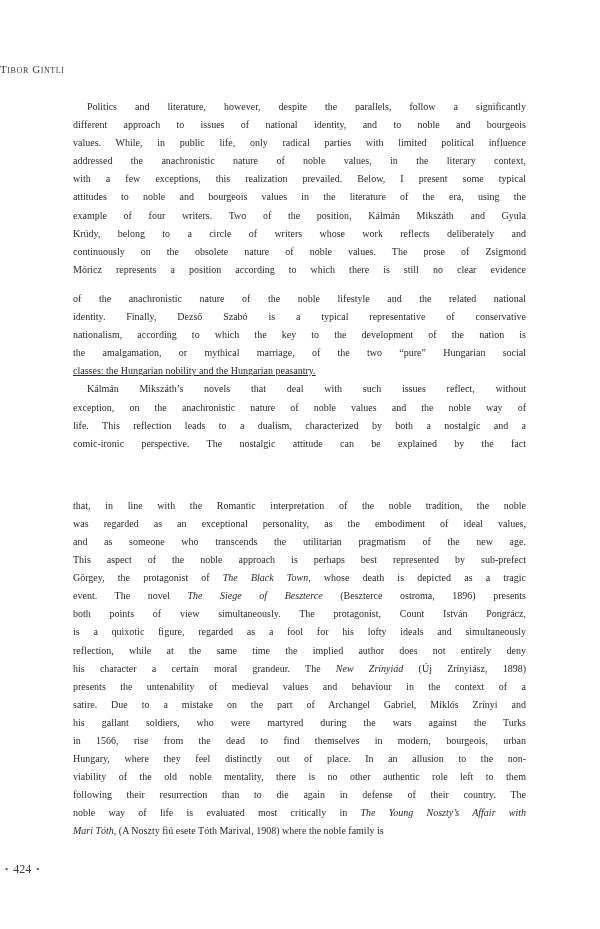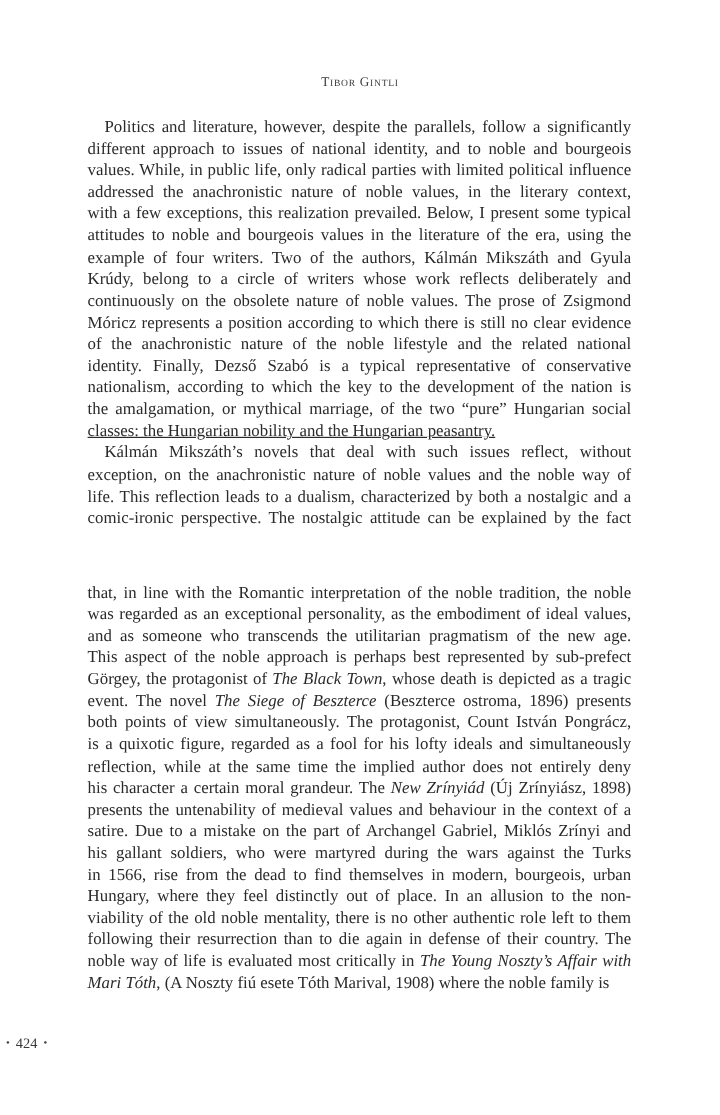--- a/index.html
+++ b/index.html
@@ -13,32 +13,32 @@
       position: relative;
       overflow: hidden;
       font-family: "Liberation Serif", "DejaVu Serif", serif;
       color: #2a2a2a;
     }
     .running-head {
       position: absolute;
       top: 63px;
       left: 0;
       width: 600px;
-      text-align: center;
+      text-align: left;
       font-size: 11px;
       letter-spacing: 0.6px;
       font-variant: small-caps;
       color: #3a3a3a;
     }
     .text-block {
       position: absolute;
       top: 98px;
       left: 73px;
       width: 453px;
-      font-size: 14px;
+      font-size: 10px;
       line-height: 18.1px;
       text-align: justify;
       hyphens: none;
     }
     .line {
       display: block;
       text-align: justify;
       text-align-last: justify;
       white-space: nowrap;
       height: 18.1px;
@@ -66,25 +66,25 @@
 <div class="running-head">Tibor Gintli</div>
 
 <div class="text-block" id="text-block">
     <div>
       <span class="line indent" style="white-space: normal;"><span><span>Politics and literature, however, despite the parallels, follow a significantly</span></span></span>
       <span class="line" style="white-space: normal;"><span><span>different approach to issues of national identity, and to noble and bourgeois</span></span></span>
       <span class="line" style="white-space: normal;"><span><span>values. While, in public life, only radical parties with limited political influence</span></span></span>
       <span class="line" style="white-space: normal;"><span><span>addressed the anachronistic nature of noble values, in the literary context,</span></span></span>
       <span class="line" style="white-space: normal;"><span><span>with a few exceptions, this realization prevailed. Below, I present some typical</span></span></span>
       <span class="line" style="white-space: normal;"><span><span>attitudes to noble and bourgeois values in the literature of the era, using the</span></span></span>
-      <span class="line" style="white-space: normal;"><span><span>example of four writers. Two of the authors, Kálmán Mikszáth and Gyula</span></span></span>
+      <span class="line" style="white-space: normal;"><span><span>example of four writers. Two of the position, Kálmán Mikszáth and Gyula</span></span></span>
       <span class="line" style="white-space: normal;"><span><span>Krúdy, belong to a circle of writers whose work reflects deliberately and</span></span></span>
       <span class="line" style="white-space: normal;"><span><span>continuously on the obsolete nature of noble values. The prose of Zsigmond</span></span></span>
       <span class="line" style="white-space: normal;"><span><span>Móricz represents a position according to which there is still no clear evidence</span></span></span>
-      <span class="line" style="white-space: normal;"><span><span>of the anachronistic nature of the noble lifestyle and the related national</span></span></span>
+      <span class="line" style="white-space: normal; margin-top: 11px;"><span><span>of the anachronistic nature of the noble lifestyle and the related national</span></span></span>
       <span class="line" style="white-space: normal;"><span><span>identity. Finally, Dezső Szabó is a typical representative of conservative</span></span></span>
       <span class="line" style="white-space: normal;"><span><span>nationalism, according to which the key to the development of the nation is</span></span></span>
       <span class="line" style="white-space: normal;"><span><span>the amalgamation, or mythical marriage, of the two “pure” Hungarian social</span></span></span>
       <span class="line last" style="white-space: normal; text-decoration: underline;"><span><span>classes: the Hungarian nobility and the Hungarian peasantry.</span></span></span>
     </div>
     <div>
       <span class="line indent" style="white-space: normal;"><span><span>Kálmán Mikszáth’s novels that deal with such issues reflect, without</span></span></span>
       <span class="line" style="white-space: normal;"><span><span>exception, on the anachronistic nature of noble values and the noble way of</span></span></span>
       <span class="line" style="white-space: normal;"><span><span>life. This reflection leads to a dualism, characterized by both a nostalgic and a</span></span></span>
       <span class="line" style="white-space: normal;"><span><span>comic-ironic perspective. The nostalgic attitude can be explained by the fact</span></span></span>

